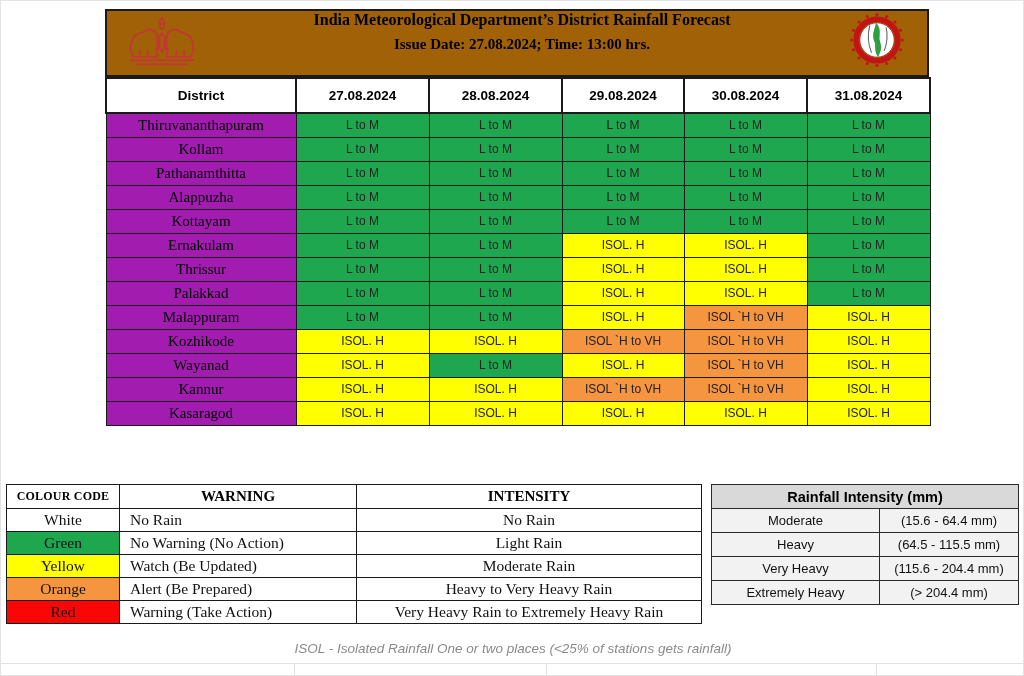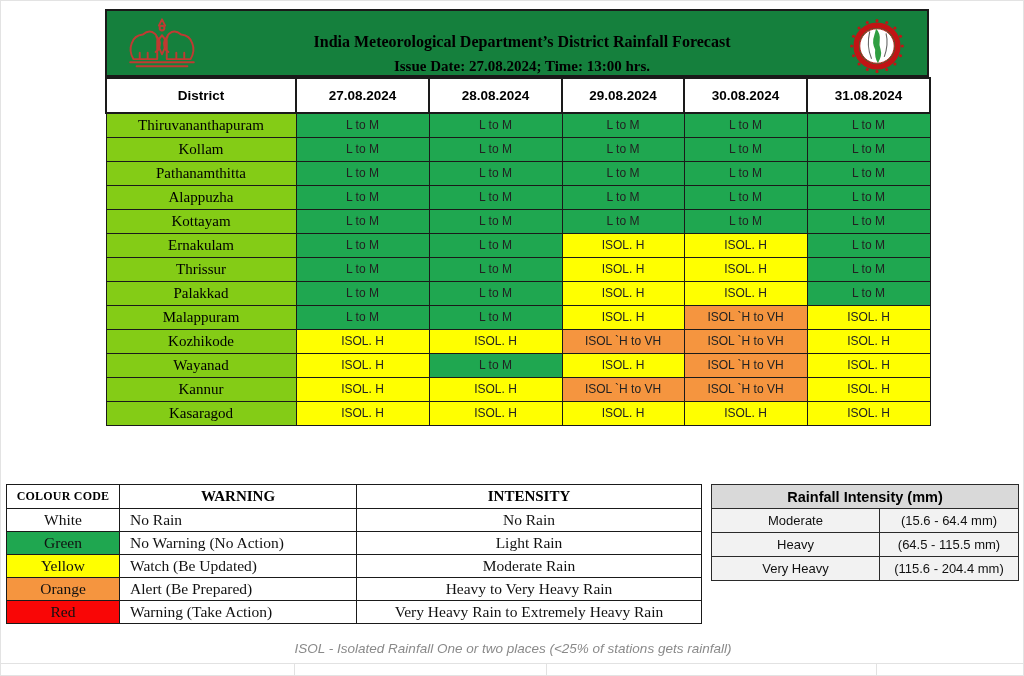--- a/index.html
+++ b/index.html
@@ -2,36 +2,36 @@
 <html><head>
 <meta charset="utf-8">
 <style>
   html,body{margin:0;padding:0;}
   body{width:1024px;height:676px;background:#fff;position:relative;overflow:hidden;
        font-family:"Liberation Serif",serif;}
   .page{position:absolute;left:0;top:0;width:1022px;height:674px;border:1px solid #e3e3e3;}
 
   
   .title-box{position:absolute;left:104px;top:8px;width:824px;height:68px;
-    border:2px solid #1a1a1a;box-sizing:border-box;background:#15803d;
-    display:flex;align-items:flex-end;}
+    border:2px solid #1a1a1a;box-sizing:border-box;background:#a16207;
+    display:flex;align-items:flex-start;}
   .emblem-wrap{width:110px;display:flex;justify-content:center;align-items:center;}
   .titles{flex:1;text-align:center;}
   .main-title{font-family:"Liberation Serif",serif;font-weight:bold;font-size:16px;color:#000;}
   .issue-line{font-family:"Liberation Serif",serif;font-weight:bold;font-size:15px;color:#000;margin-top:7px;}
   .imd-wrap{width:100px;display:flex;justify-content:center;align-items:center;}
 
   
   table{border-collapse:collapse;table-layout:fixed;}
   .forecast{position:absolute;left:104px;top:76px;width:824px;}
   .forecast th{height:33px;border:2px solid #1a1a1a;background:#fff;
     font-family:"Liberation Sans",sans-serif;font-weight:bold;font-size:13.5px;color:#000;
     text-align:center;padding:0;}
   .forecast td{height:24px;border:1.5px solid #1a1a1a;text-align:center;padding:0;box-sizing:border-box;}
-  .forecast td.district{font-family:"Liberation Serif",serif;font-size:15px;color:#000;background:#84cc16;}
+  .forecast td.district{font-family:"Liberation Serif",serif;font-size:15px;color:#000;background:#a21caf;}
   .forecast td.val{font-family:"Liberation Sans",sans-serif;font-size:12px;color:#222;}
 
   
   .legend{position:absolute;left:5px;top:483px;width:695px;}
   .legend th{height:23px;border:1.5px solid #1a1a1a;background:#fff;
     font-family:"Liberation Serif",serif;font-weight:bold;color:#000;text-align:center;padding:0;}
   .legend th.cc{font-size:12px;letter-spacing:.2px;}
   .legend th.big{font-size:15px;}
   .legend td{height:23px;border:1.5px solid #1a1a1a;padding:0;box-sizing:border-box;
     font-family:"Liberation Serif",serif;font-size:15.5px;color:#111;text-align:center;}
@@ -297,20 +297,24 @@
           <td>(15.6 - 64.4 mm)</td>
         </tr>
         <tr>
           <td>Heavy</td>
           <td>(64.5 - 115.5 mm)</td>
         </tr>
         <tr>
           <td>Very Heavy</td>
           <td>(115.6 - 204.4 mm)</td>
         </tr>
+        <tr>
+          <td>Extremely Heavy</td>
+          <td>(&gt; 204.4 mm)</td>
+        </tr>
       </tbody>
   </table>
 
   <div class="footnote">ISOL - Isolated Rainfall One or two places (&lt;25% of stations gets rainfall)</div>
 
   <div class="gl-h"></div>
   <div class="gl-v" style="left:293px;"></div>
   <div class="gl-v" style="left:545px;"></div>
   <div class="gl-v" style="left:875px;"></div>
 

